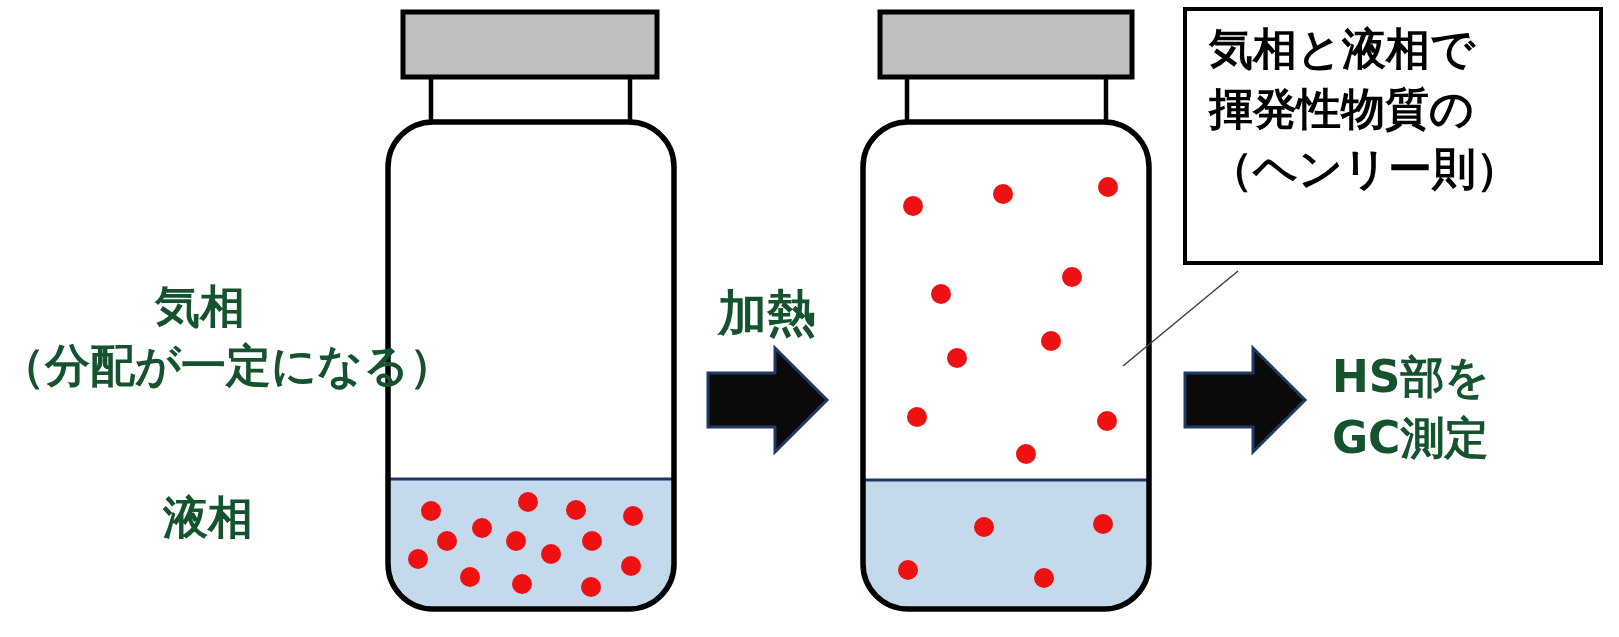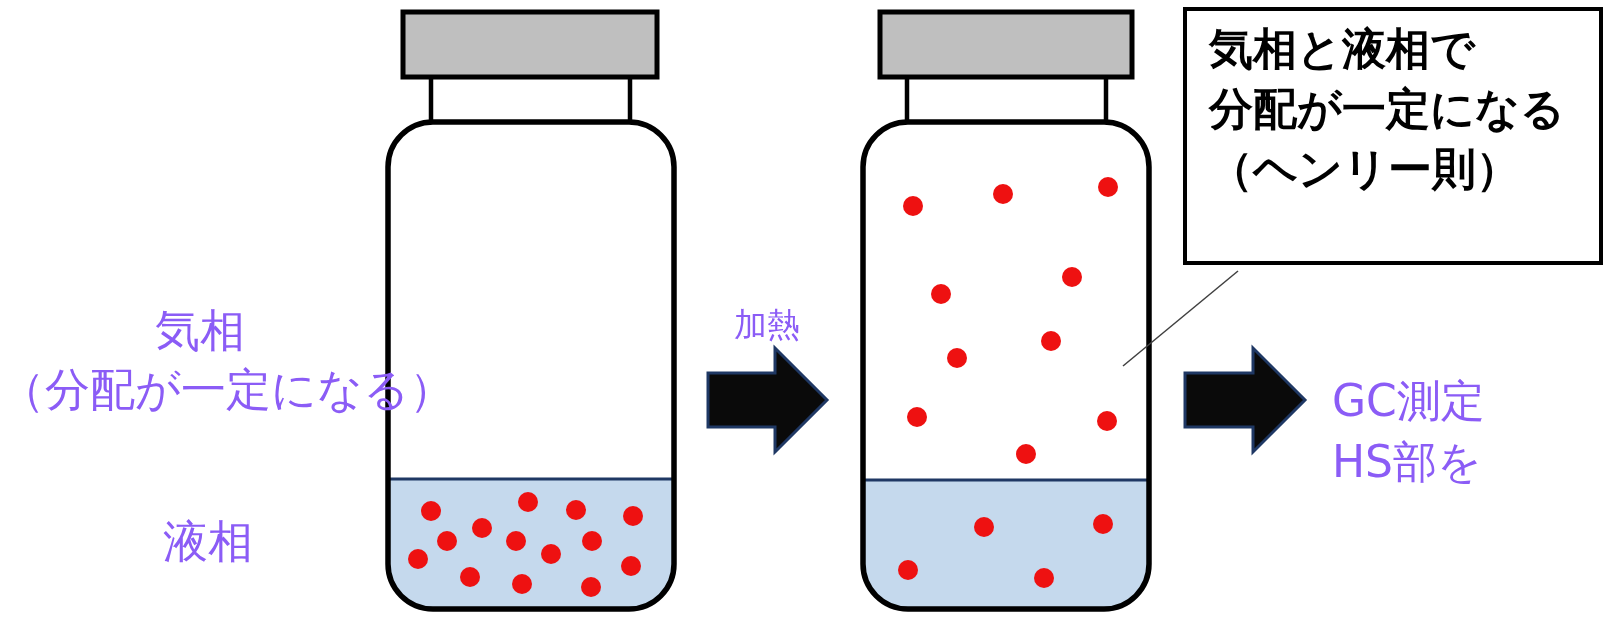--- a/index.html
+++ b/index.html
@@ -7,29 +7,28 @@
     position: relative;
     width: 1619px;
     height: 637px;
     background: #ffffff;
     overflow: hidden;
     font-family: "DejaVu Sans", "Liberation Sans", sans-serif;
   }
   .canvas svg { position: absolute; left: 0; top: 0; }
   .label {
     position: absolute;
-    color: #8b5cf6;
-    font-weight: normal;
+    color: #14532d;
+    font-weight: bold;
     white-space: nowrap;
-    margin-top: 24px;
   }
   .label-center { text-align: center; }
   .gas-label    { left: 0px;    top: 277px; width: 400px; font-size: 45px; line-height: 59px; }
   .liq-label    { left: 8px;    top: 488px; width: 400px; font-size: 45px; line-height: 60px; }
-  .heat-label   { left: 660px;  top: 271px; width: 214px; font-size: 33px; line-height: 60px; }
+  .heat-label   { left: 660px;  top: 284px; width: 214px; font-size: 49px; line-height: 60px; }
   .result-label { left: 1332px; top: 346px; font-size: 44px; line-height: 61px; text-align: left; }
   .callout {
     position: absolute;
     left: 1183px; top: 7px;
     width: 420px; height: 258px;
     box-sizing: border-box;
     background: #ffffff;
     border: 4px solid #000000;
     padding: 8px 22px;
     font-size: 44px;
@@ -123,23 +122,23 @@
 
   <div class="label label-center liq-label">
     <div>液相</div>
   </div>
 
   <div class="label label-center heat-label">
     <div>加熱</div>
   </div>
 
   <div class="label result-label">
+    <div>HS部を</div>
     <div>GC測定</div>
-    <div>HS部を</div>
   </div>
 
   <div class="callout">
     <div>気相と液相で</div>
-    <div>分配が一定になる</div>
+    <div>揮発性物質の</div>
     <div>（ヘンリー則）</div>
   </div>
 
 </div>
 
 </body></html>

